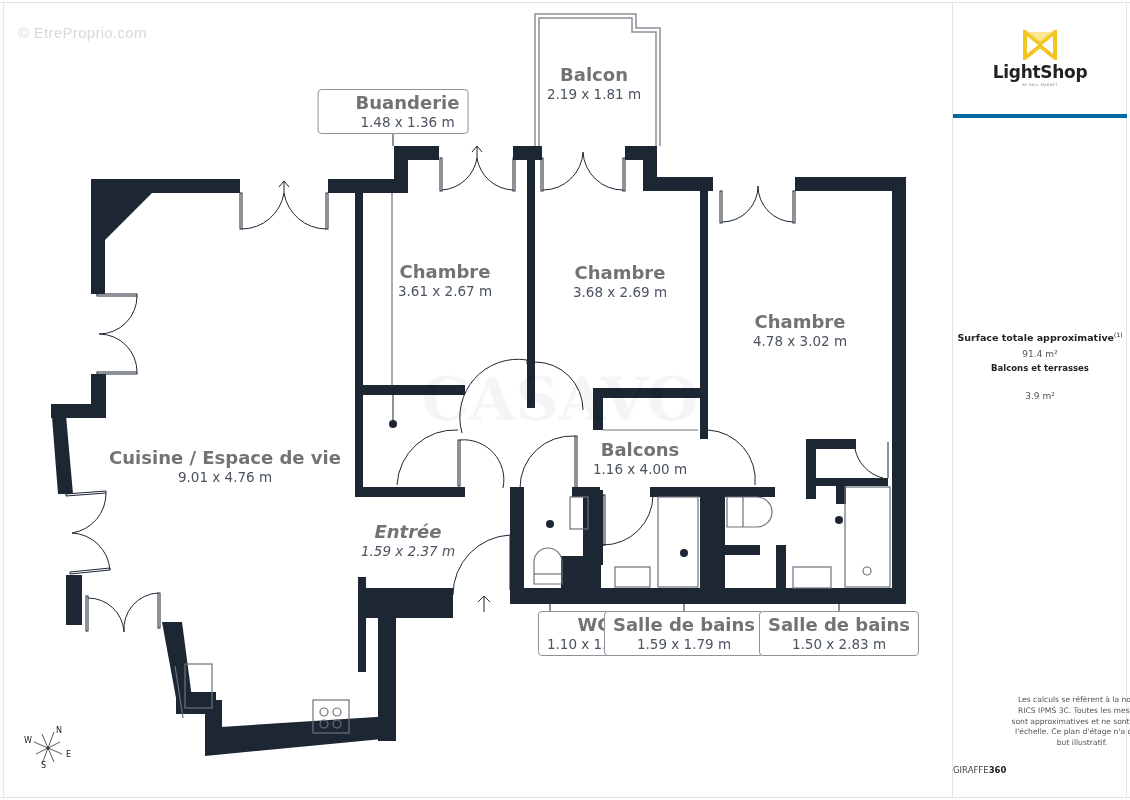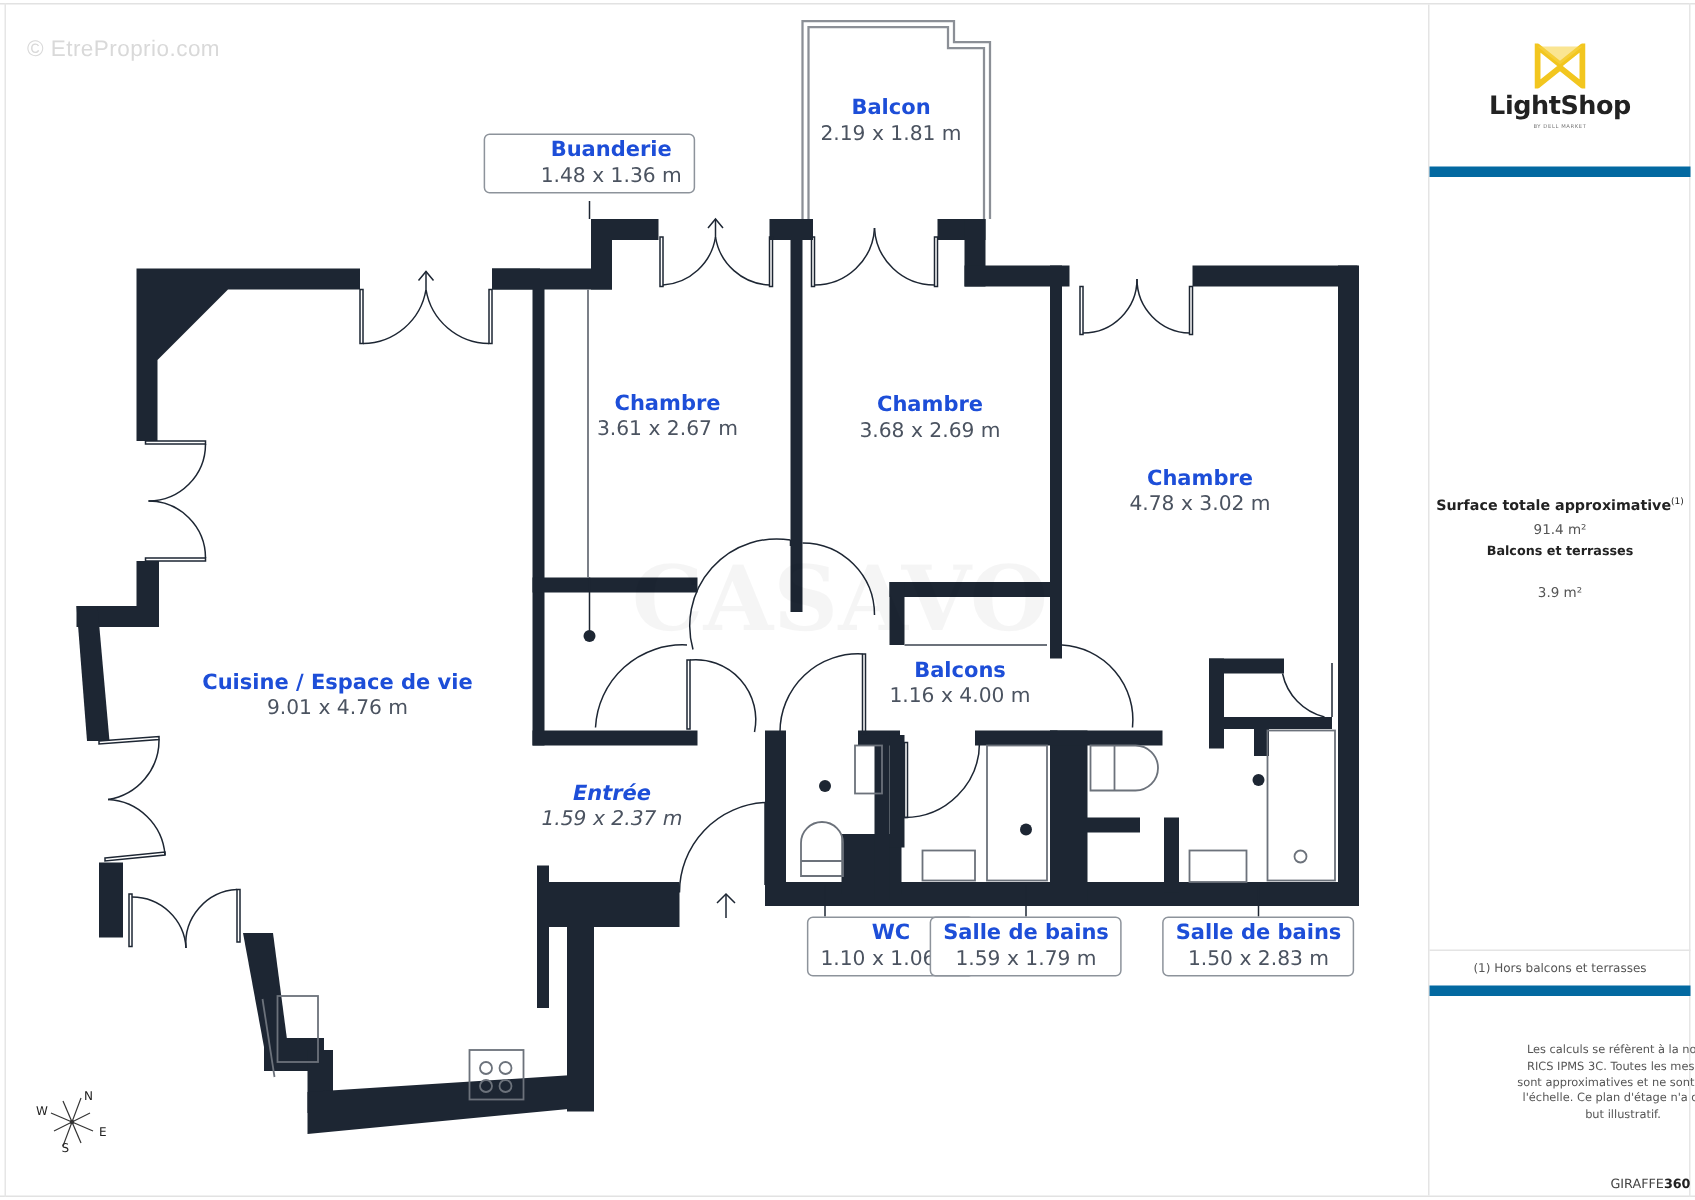--- a/index.html
+++ b/index.html
@@ -15,50 +15,50 @@
     position: absolute; left: 18px; top: 24px; font-size: 15px; color: #d9d9d9;
     font-family: "Liberation Sans", sans-serif; letter-spacing: 0.3px;
   }
 
   .plan { position: absolute; left: 0; top: 0; width: 950px; height: 800px; }
 
   .label {
     position: absolute; text-align: center; transform: translateX(-50%);
     line-height: 1.2; white-space: nowrap;
   }
-  .label .name { font-weight: bold; font-size: 14px; color: #1d4ed8; font-family: "DejaVu Sans", sans-serif; }
+  .label .name { font-weight: bold; font-size: 18px; color: #737373; font-family: "DejaVu Sans", sans-serif; }
   .label .dim { font-size: 13.5px; color: #4b5360; font-family: "DejaVu Sans", sans-serif; }
   .label.boxed {
     background: #fff; border: 1px solid #8d939b; border-radius: 4px; padding: 2px 8px 3px 8px;
   }
 
   .sidebar {
     position: absolute; left: 952px; top: 3px; width: 174px; height: 794px;
     border-left: 1px solid #e4e4e4;
   }
-  .sb-section { position: absolute; left: 0; width: 174px; border-bottom: 7px solid #0369a1; text-align: center; }
+  .sb-section { position: absolute; left: 0; width: 174px; border-bottom: 4px solid #0369a1; text-align: center; }
   .logo-wrap { top: 0; height: 115px; display: flex; flex-direction: column; align-items: center; justify-content: center; }
   .logo-text { font-family: "DejaVu Sans", sans-serif; font-size: 17px; font-weight: bold; color: #222; margin-top: 2px; letter-spacing: -0.3px; }
   .logo-sub { font-size: 3.5px; color: #777; letter-spacing: 0.4px; margin-top: 1px; }
 
   .surface { position: absolute; top: 328px; left: 0; width: 174px; text-align: center; }
   .surface .t1 { font-size: 9.5px; font-weight: bold; color: #222; }
   .surface .t1 sup { font-size: 6px; font-weight: normal; }
   .surface .v1 { font-size: 9px; color: #555; margin-top: 6px; }
   .surface .t2 { font-size: 8.5px; font-weight: bold; color: #222; margin-top: 4px; }
   .surface .v2 { font-size: 9px; color: #555; margin-top: 18px; }
   .surface sup { font-size: 6px; }
 
   .footnote-sec { top: 630px; height: 31px; border-top: 1px solid #e4e4e4; display: flex; align-items: center; justify-content: center; }
   .footnote { font-size: 8px; color: #555; }
   .disclaimer {
     position: absolute; top: 692px; left: 14px; width: 146px; text-align: center;
     font-size: 7.6px; line-height: 1.42; color: #555; margin-left: 42px;
   }
-  .brand { position: absolute; top: 782px; left: 0; width: 174px; text-align: right; font-size: 8.5px; color: #444; }
+  .brand { position: absolute; top: 762px; left: 0; width: 174px; text-align: left; font-size: 8.5px; color: #444; }
   .brand b { color: #222; }
 
   .compass { position: absolute; left: 28px; top: 724px; width: 50px; height: 50px; }
   .compass span { position: absolute; font-size: 8px; color: #222; font-family: "DejaVu Sans", sans-serif; }
 </style>
 </head>
 <body>
 
 <div class="frame-top"></div>
 <div class="frame-bottom"></div>
@@ -317,20 +317,17 @@
     <div class="logo-sub">BY DELL MARKET</div>
   </div>
 
   <div class="surface">
     <div class="t1"><span>Surface totale approximative</span><sup>(1)</sup></div>
     <div class="v1">91.4 m²</div>
     <div class="t2">Balcons et terrasses</div>
     <div class="v2">3.9 m²</div>
   </div>
 
-  <div class="sb-section footnote-sec">
-    <div class="footnote">(1) Hors balcons et terrasses</div>
-  </div>
 
   <div class="disclaimer">Les calculs se réfèrent à la norme RICS IPMS 3C. Toutes les mesures sont approximatives et ne sont pas à l'échelle. Ce plan d'étage n'a qu'un but illustratif.</div>
 
   <div class="brand"><span>GIRAFFE</span><b>360</b></div>
 </div>
 
 </body></html>

